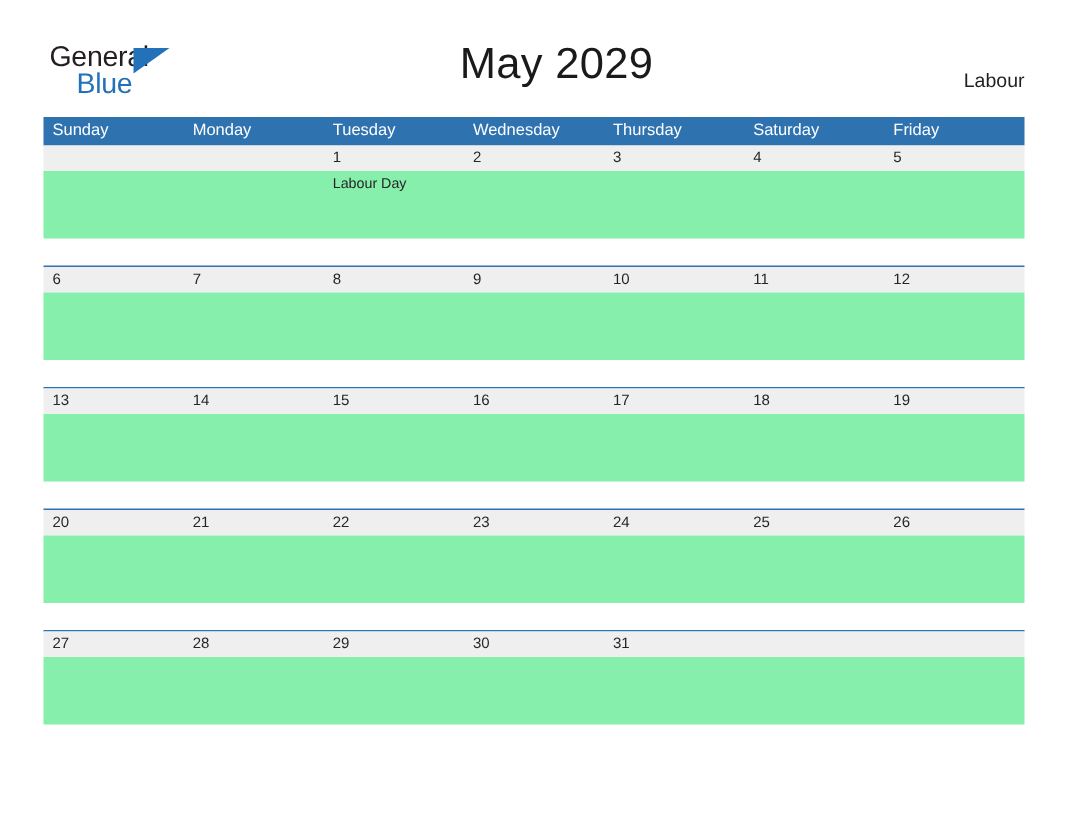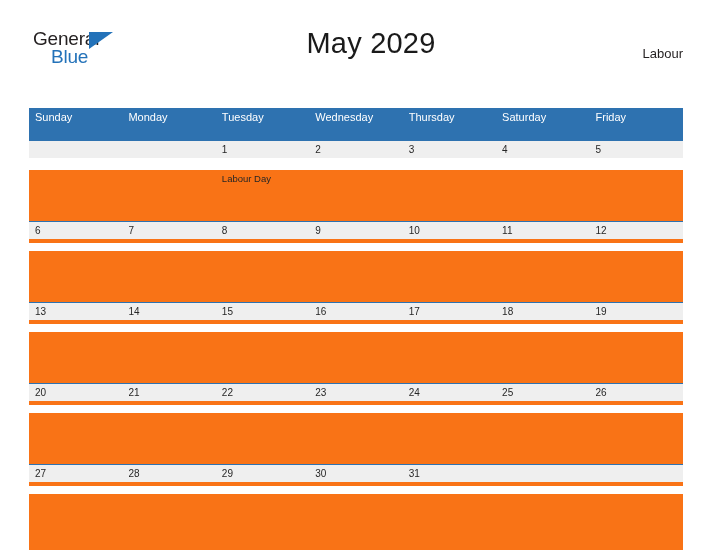--- a/index.html
+++ b/index.html
@@ -91,23 +91,22 @@
   .calendar {
     position: absolute;
     left: 29px;
     top: 78px;
     width: 654px;
   }
 
   .weekday-row {
     display: flex;
     width: 654px;
-    height: 32px;
+    height: 18px;
     background: #2e72b0;
-    margin-top: 30px;
   }
   .weekday {
     flex: 1 1 0;
     color: #ffffff;
     font-size: 11px;
     line-height: 18px;
     padding-left: 6px;
     white-space: nowrap;
     overflow: hidden;
   }
@@ -132,23 +131,22 @@
     flex: 1 1 0;
     font-size: 10px;
     color: #262626;
     line-height: 17px;
     padding-left: 6px;
   }
 
   .event-band {
     display: flex;
     width: 654px;
-    height: 73px;
-    background: #f97316;
-    margin-top: 12px;
+    height: 45px;
+    background: #86efac;
   }
   .day-cell-event {
     flex: 1 1 0;
     font-size: 9.5px;
     color: #262626;
     line-height: 13px;
     padding: 2px 8px 0 6px;
     word-wrap: break-word;
   }
 </style>

